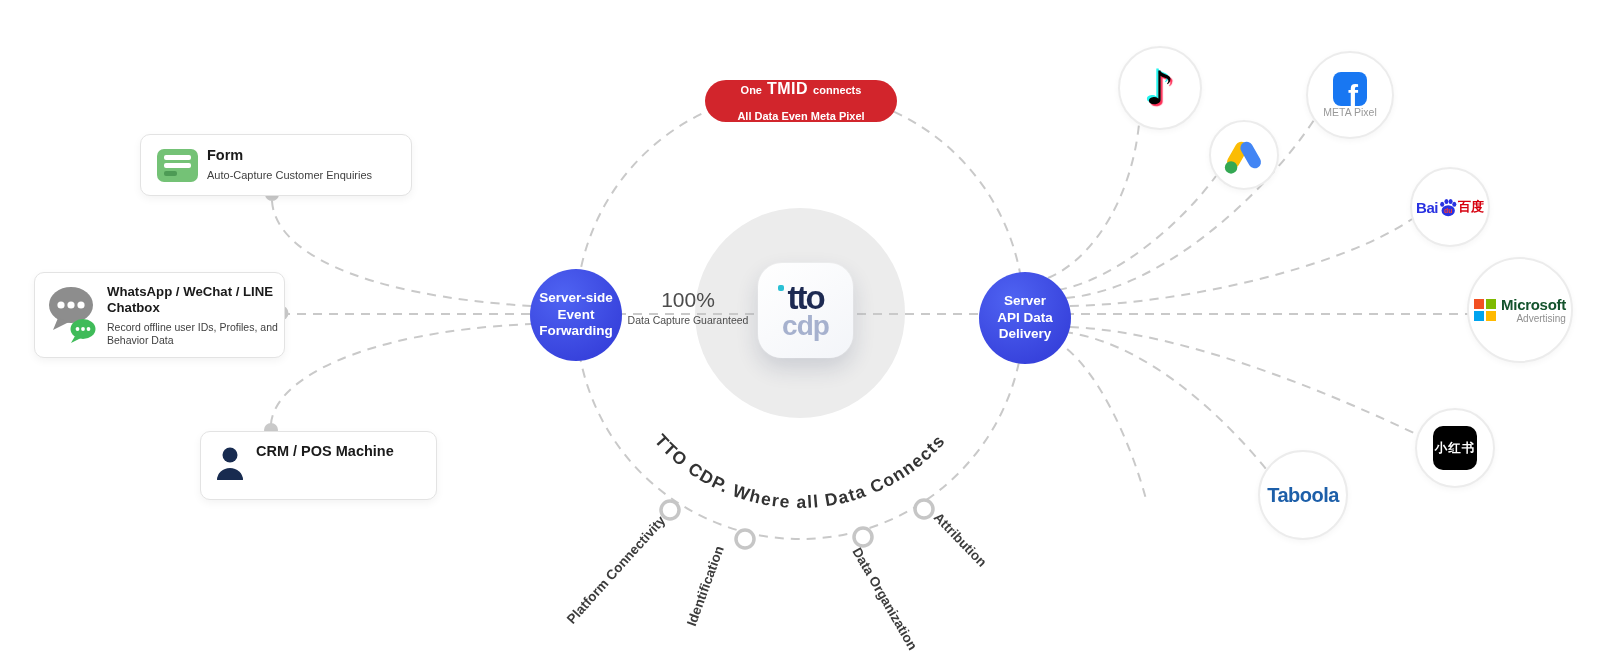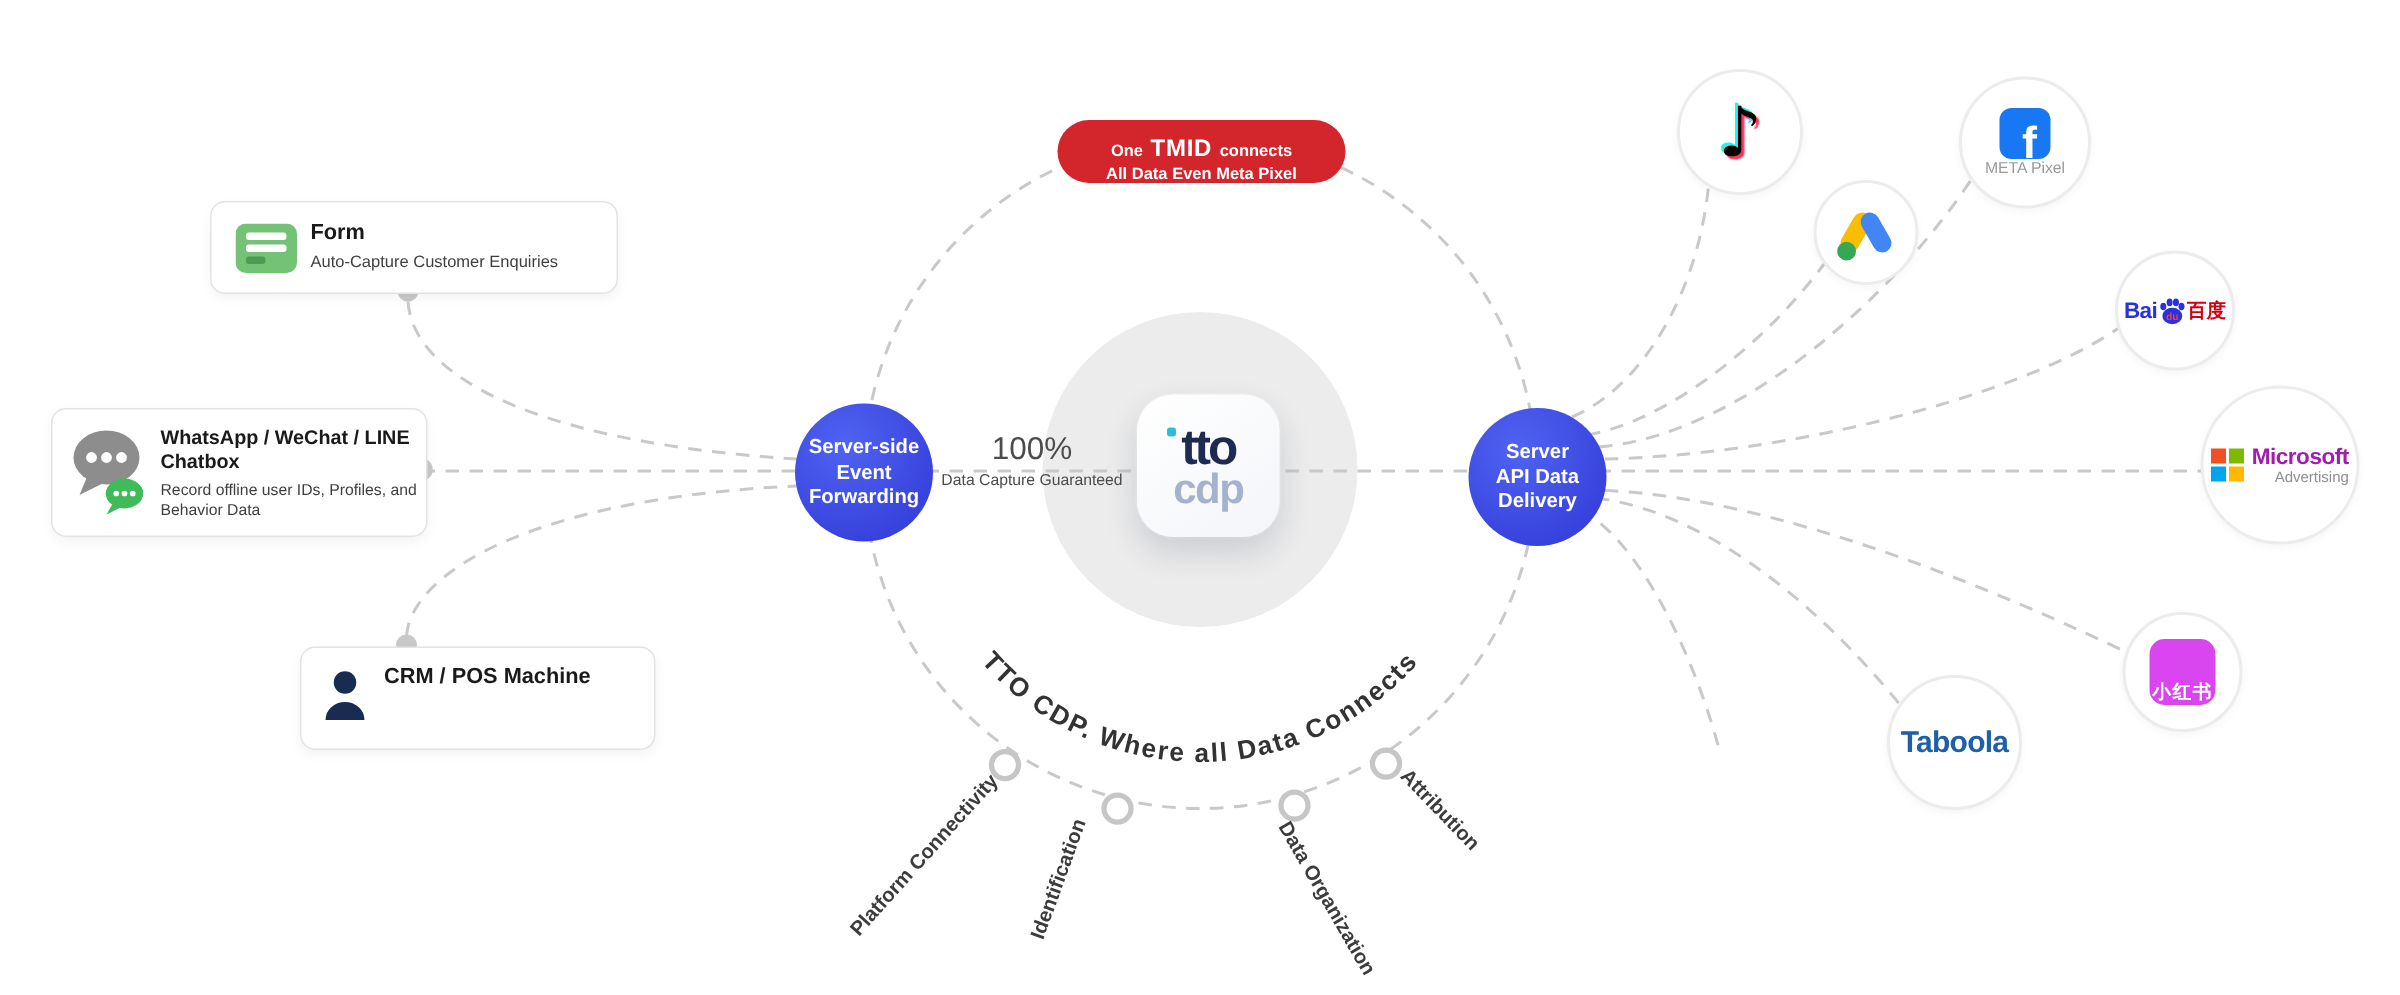--- a/index.html
+++ b/index.html
@@ -31,21 +31,21 @@
 
   
   .stat-value { left:640px; top:288px; width:96px; text-align:center; font-size:21px;
                 color:#4c4c4c; }
   .stat-label { left:612px; top:314px; width:152px; text-align:center; font-size:10.5px;
                 color:#4c4c4c; }
 
   
   .badge { left:705px; top:80px; width:192px; height:42px; border-radius:21px;
            background:#d2252c; color:#fff; display:flex; flex-direction:column;
-           align-items:center; justify-content:flex-end; gap:1px; }
+           align-items:center; justify-content:space-between; gap:1px; }
   .badge-line1 { display:flex; align-items:baseline; gap:5px; font-weight:bold; }
   .badge-prefix, .badge-suffix { font-size:11px; }
   .badge-highlight { font-size:16px; letter-spacing:.5px; }
   .badge-line2 { font-size:11px; font-weight:bold; }
 
   
   .hub { width:92px; height:92px; border-radius:50%; color:#fff; text-align:center;
          display:flex; flex-direction:column; align-items:center; justify-content:center;
          background:radial-gradient(circle at 36% 30%, #4f63f2 0%, #3742dc 75%);
          font-weight:bold; font-size:13.5px; line-height:16.5px; }
@@ -90,24 +90,24 @@
   .fb-f { color:#fff; font-weight:bold; font-size:30px; line-height:28px; margin-bottom:-4px;
           margin-left:6px; }
   .dest-sub { font-size:10.5px; color:#999; margin-top:0; }
   .baidu-row { display:flex; align-items:center; gap:1px; }
   .baidu-latin { font-weight:bold; font-size:15px; color:#2932e1; letter-spacing:-.5px; }
   .baidu-cjk   { font-weight:bold; font-size:13px; color:#d6000f; }
   .ms-row { display:flex; align-items:center; gap:5px; }
   .ms-grid { display:grid; grid-template-columns:10px 10px; grid-template-rows:10px 10px; gap:2px; }
   .ms-grid i { display:block; }
   .ms-col { display:flex; flex-direction:column; align-items:flex-end; }
-  .ms-name { font-weight:bold; font-size:15px; color:#a21caf; letter-spacing:-.3px; line-height:16px; }
+  .ms-name { font-weight:bold; font-size:15px; color:#14532d; letter-spacing:-.3px; line-height:16px; }
   .ms-sub  { font-size:10px; color:#8f8f8f; line-height:11px; }
-  .xhs-square { width:44px; height:44px; border-radius:10px; background:#d946ef;
-                display:flex; align-items:flex-end; justify-content:center; }
+  .xhs-square { width:44px; height:44px; border-radius:10px; background:#000000;
+                display:flex; align-items:center; justify-content:center; }
   .xhs-text { color:#fff; font-weight:bold; font-size:12.5px; letter-spacing:1px; }
   .taboola-name { font-weight:bold; font-size:20px; color:#1d5fa9; letter-spacing:-.5px; }
   .ga-row { display:flex; align-items:center; gap:4px; }
   .ga-col { display:flex; flex-direction:column; }
   .ga-name { font-size:10.5px; color:#6d6d6d; line-height:11.5px; }
 
   
   .arc-caption { font-family:"Liberation Sans", sans-serif; font-weight:bold; font-size:17.5px;
                  fill:#333; letter-spacing:1.3px; }
   .step-label  { font-family:"Liberation Sans", sans-serif; font-weight:bold; font-size:13.5px;

